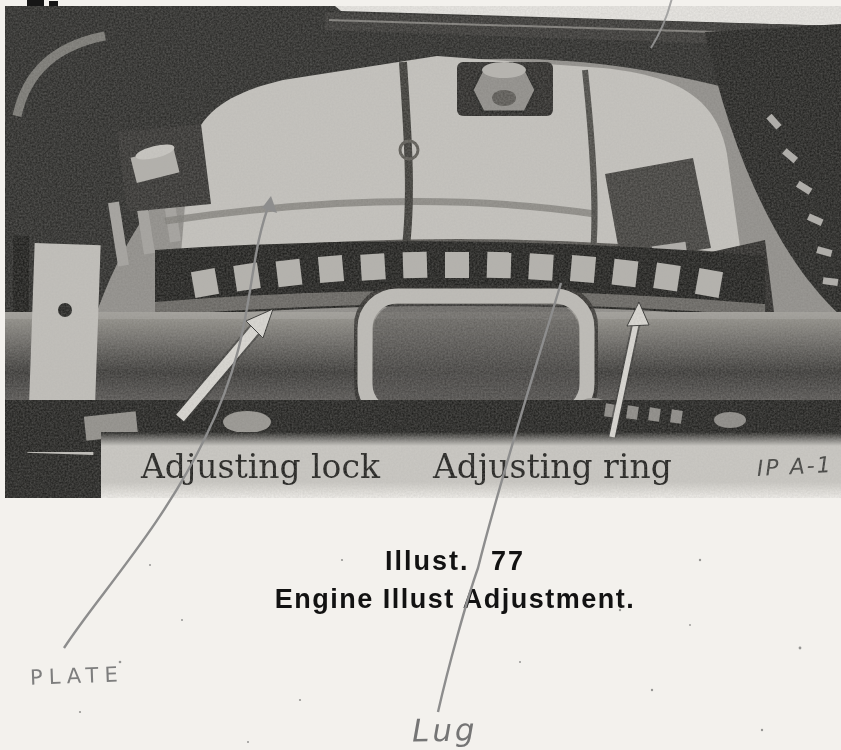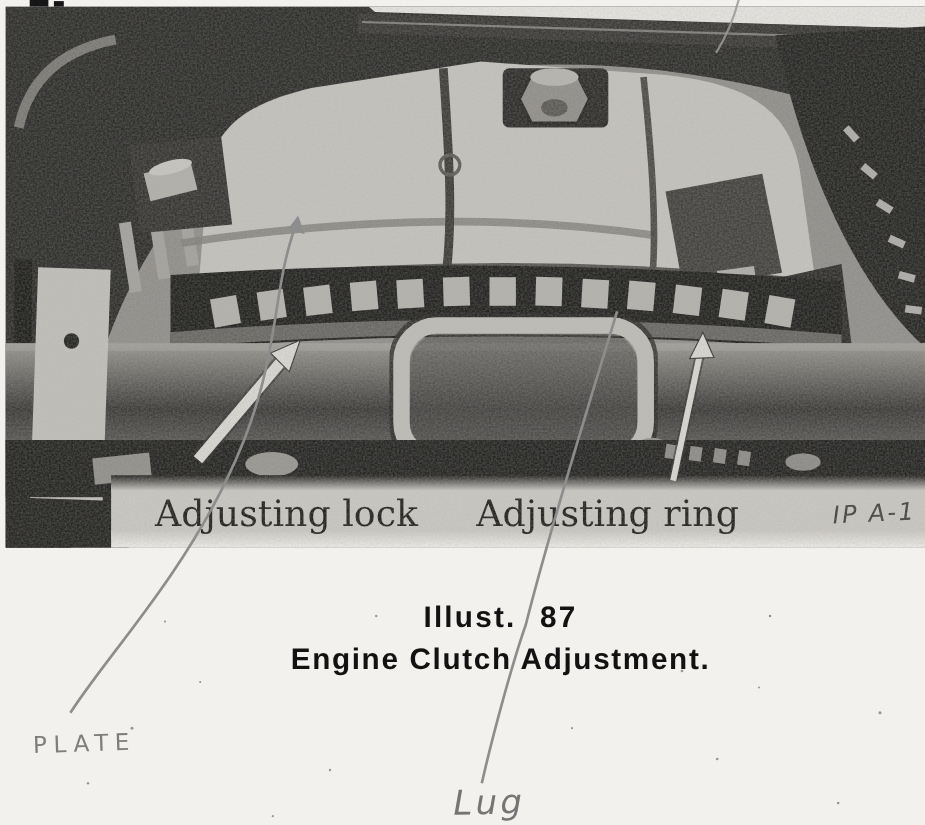--- a/index.html
+++ b/index.html
@@ -203,22 +203,22 @@
         <path d="M607,431 L633,308" stroke="#2a2a28" stroke-width="9" opacity="0.6" fill="none"></path>
         <path d="M607,431 L633,308" stroke="#dcdad5" stroke-width="5.5" fill="none"></path>
         <polygon points="634,296 644,319 622,320" fill="#dcdad5" stroke="#2a2a28" stroke-width="1"></polygon>
       </g>
 
       <rect x="0" y="0" width="836" height="492" filter="url(#grain)" opacity="0.45"></rect>
     </svg>
   </div>
 
   <div class="caption">
-    <div class="line1">Illust. 87</div>
-    <div class="line2">Engine Clutch Adjustment.</div>
+    <div class="line1">Illust. 77</div>
+    <div class="line2">Engine Illust Adjustment.</div>
   </div>
 
   <div class="hand-note plate-note">PLATE</div>
   <div class="hand-note lug-note">Lug</div>
 
   <svg class="overlay" width="841" height="750" viewBox="0 0 841 750">
     <g>
       <path d="M271,199 C244,268 258,330 206,436 C162,528 96,598 64,648" stroke="#8d8d8d" stroke-width="2.4" fill="none"></path>
       <polygon points="271,196 277,213 262,208" fill="#8d8d8d"></polygon>
     </g>

